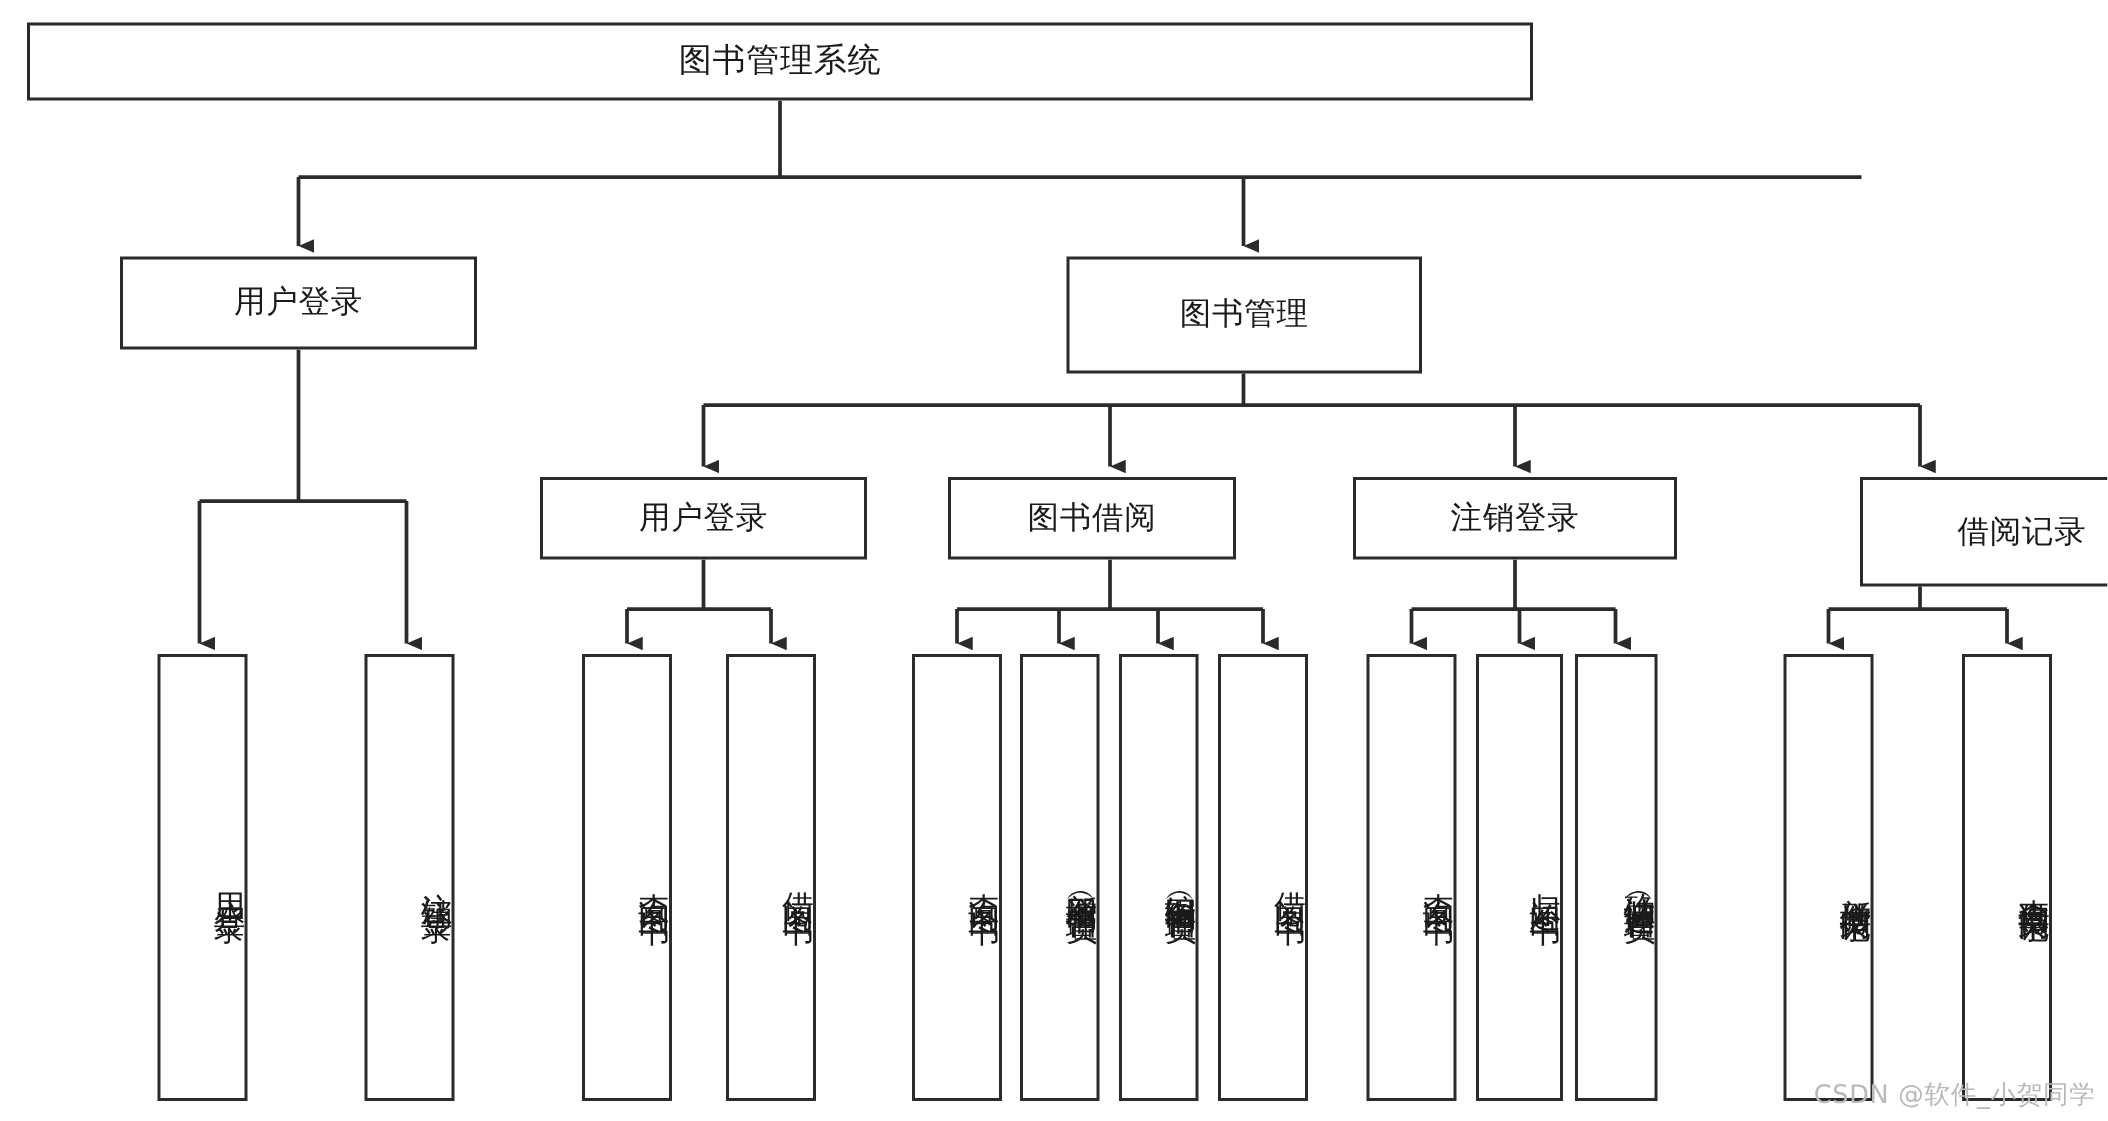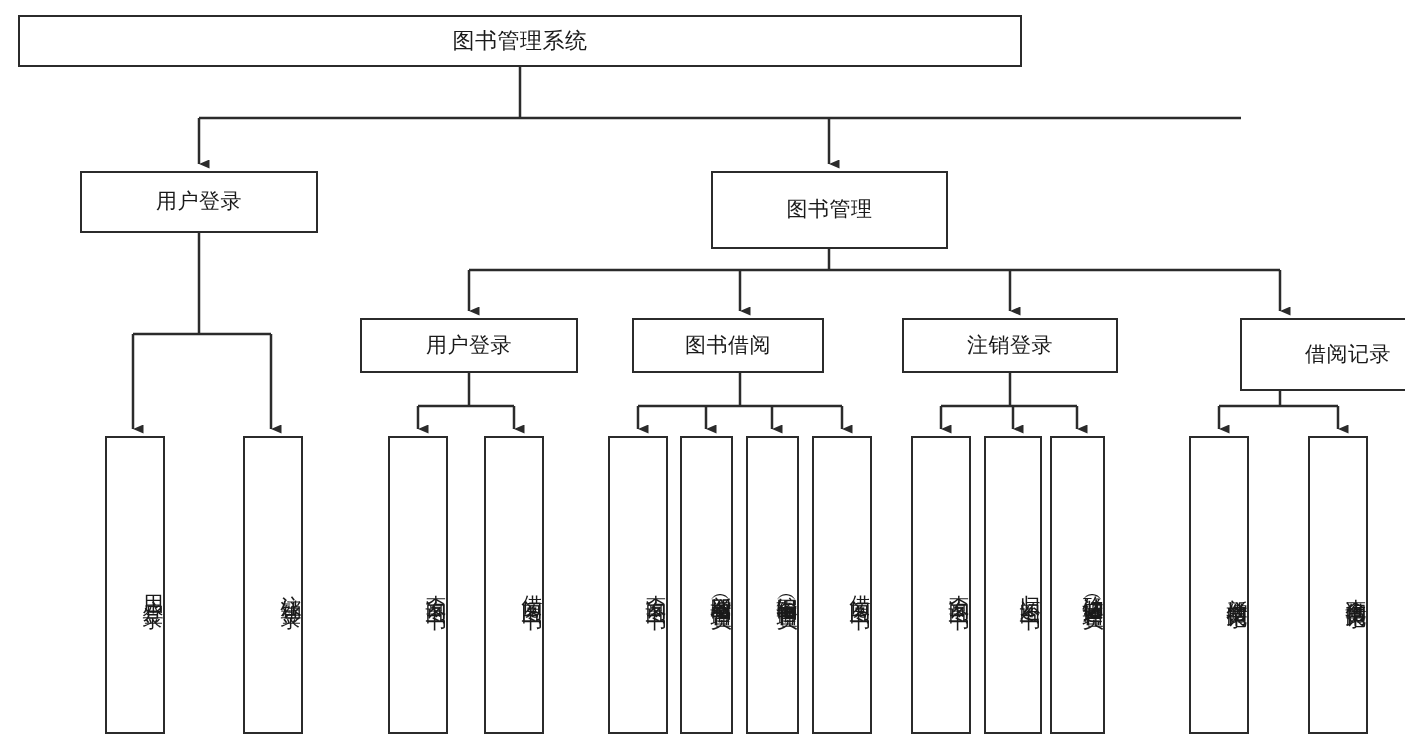--- a/index.html
+++ b/index.html
@@ -178,14 +178,15 @@
     <span>确认归还（管理员）</span>
   </div>
 
   <div class="node node-v tall-text" style="left:1189px; top:436px; width:60px; height:298px;">
     <span>新增借阅记录</span>
   </div>
   <div class="node node-v tall-text" style="left:1308px; top:436px; width:60px; height:298px;">
     <span>查询借阅记录</span>
   </div>
 
+  <div class="watermark">CSDN @软件_小贺同学</div>
 
 </div>
 
 </body></html>

